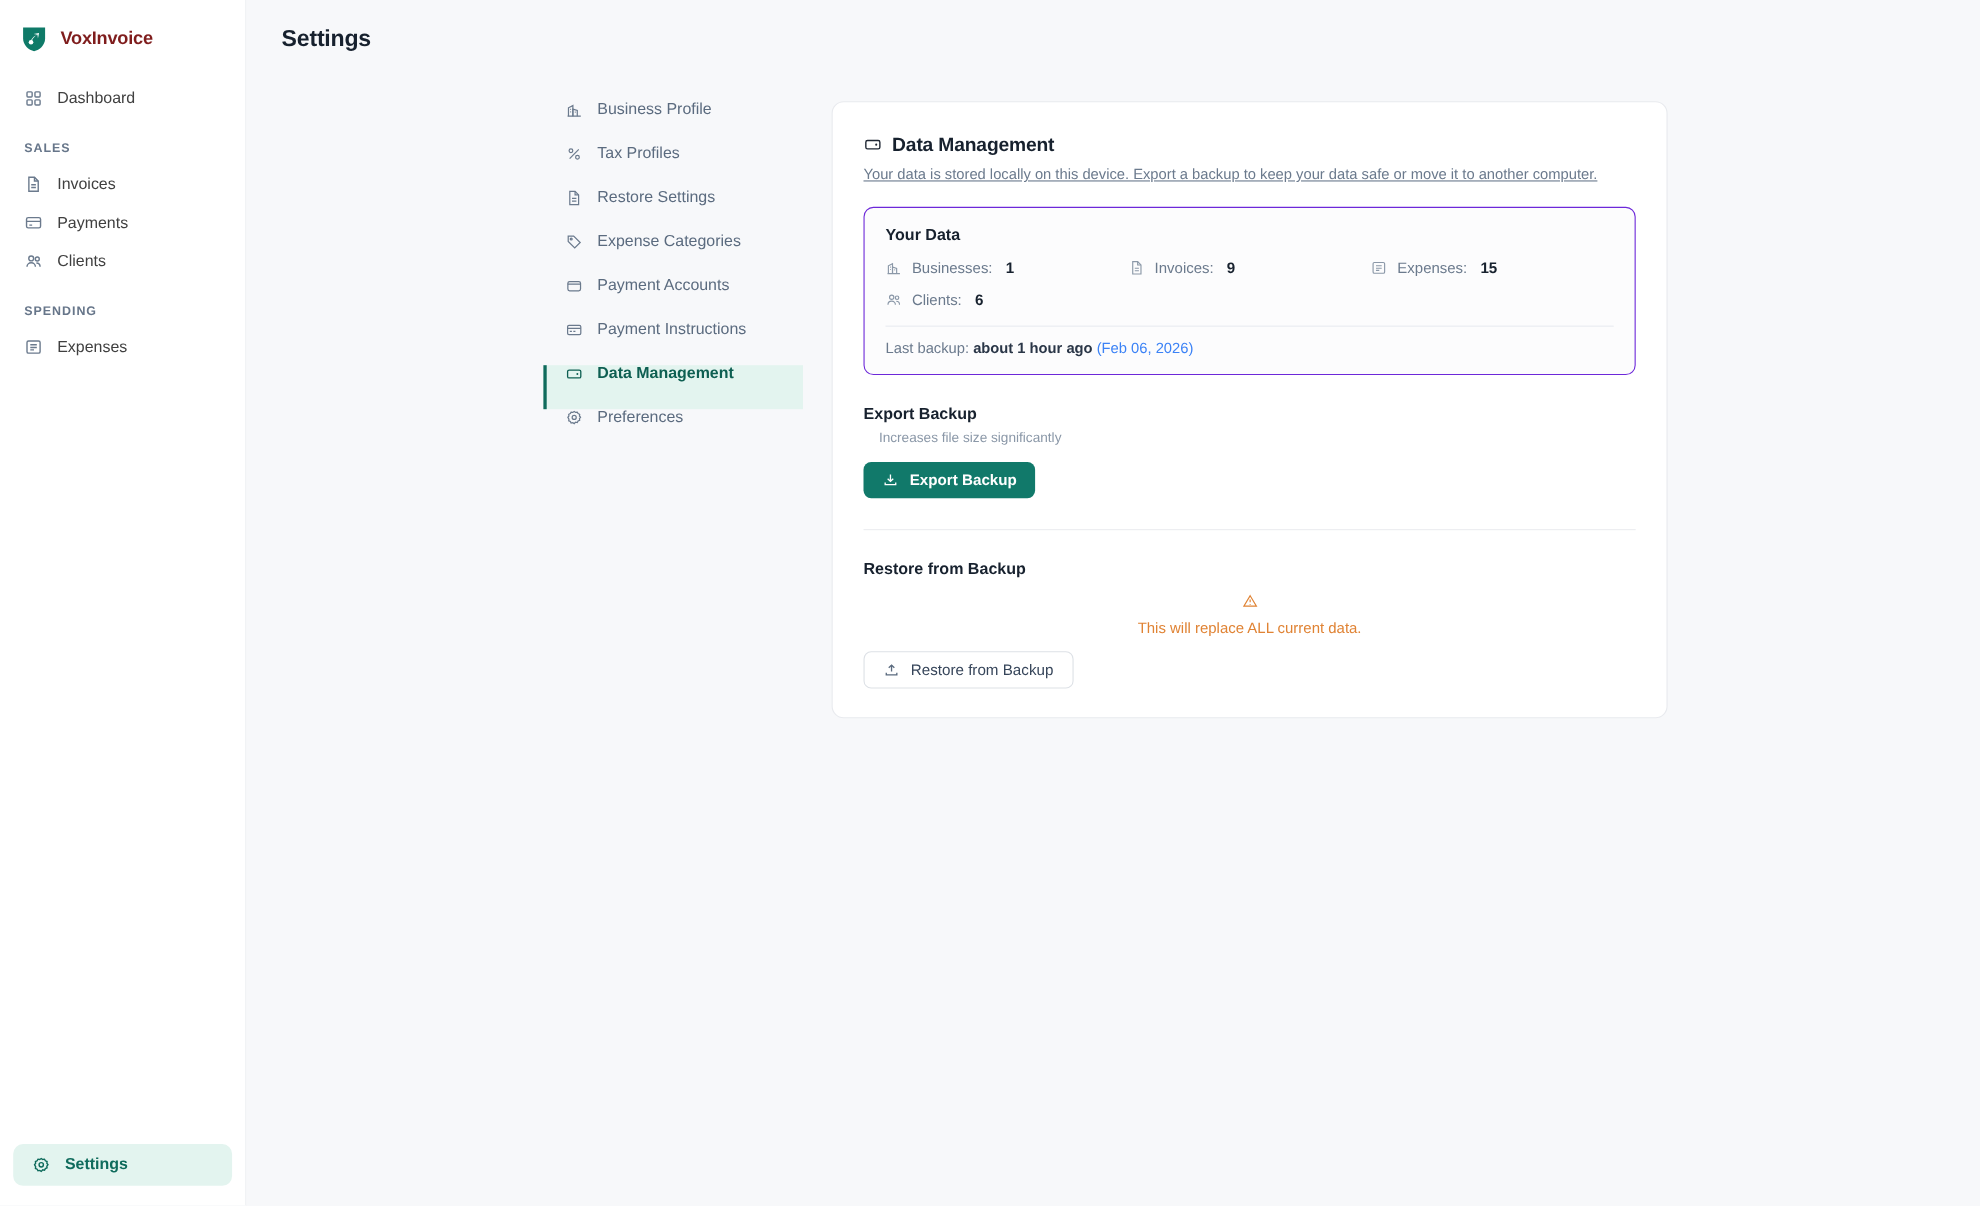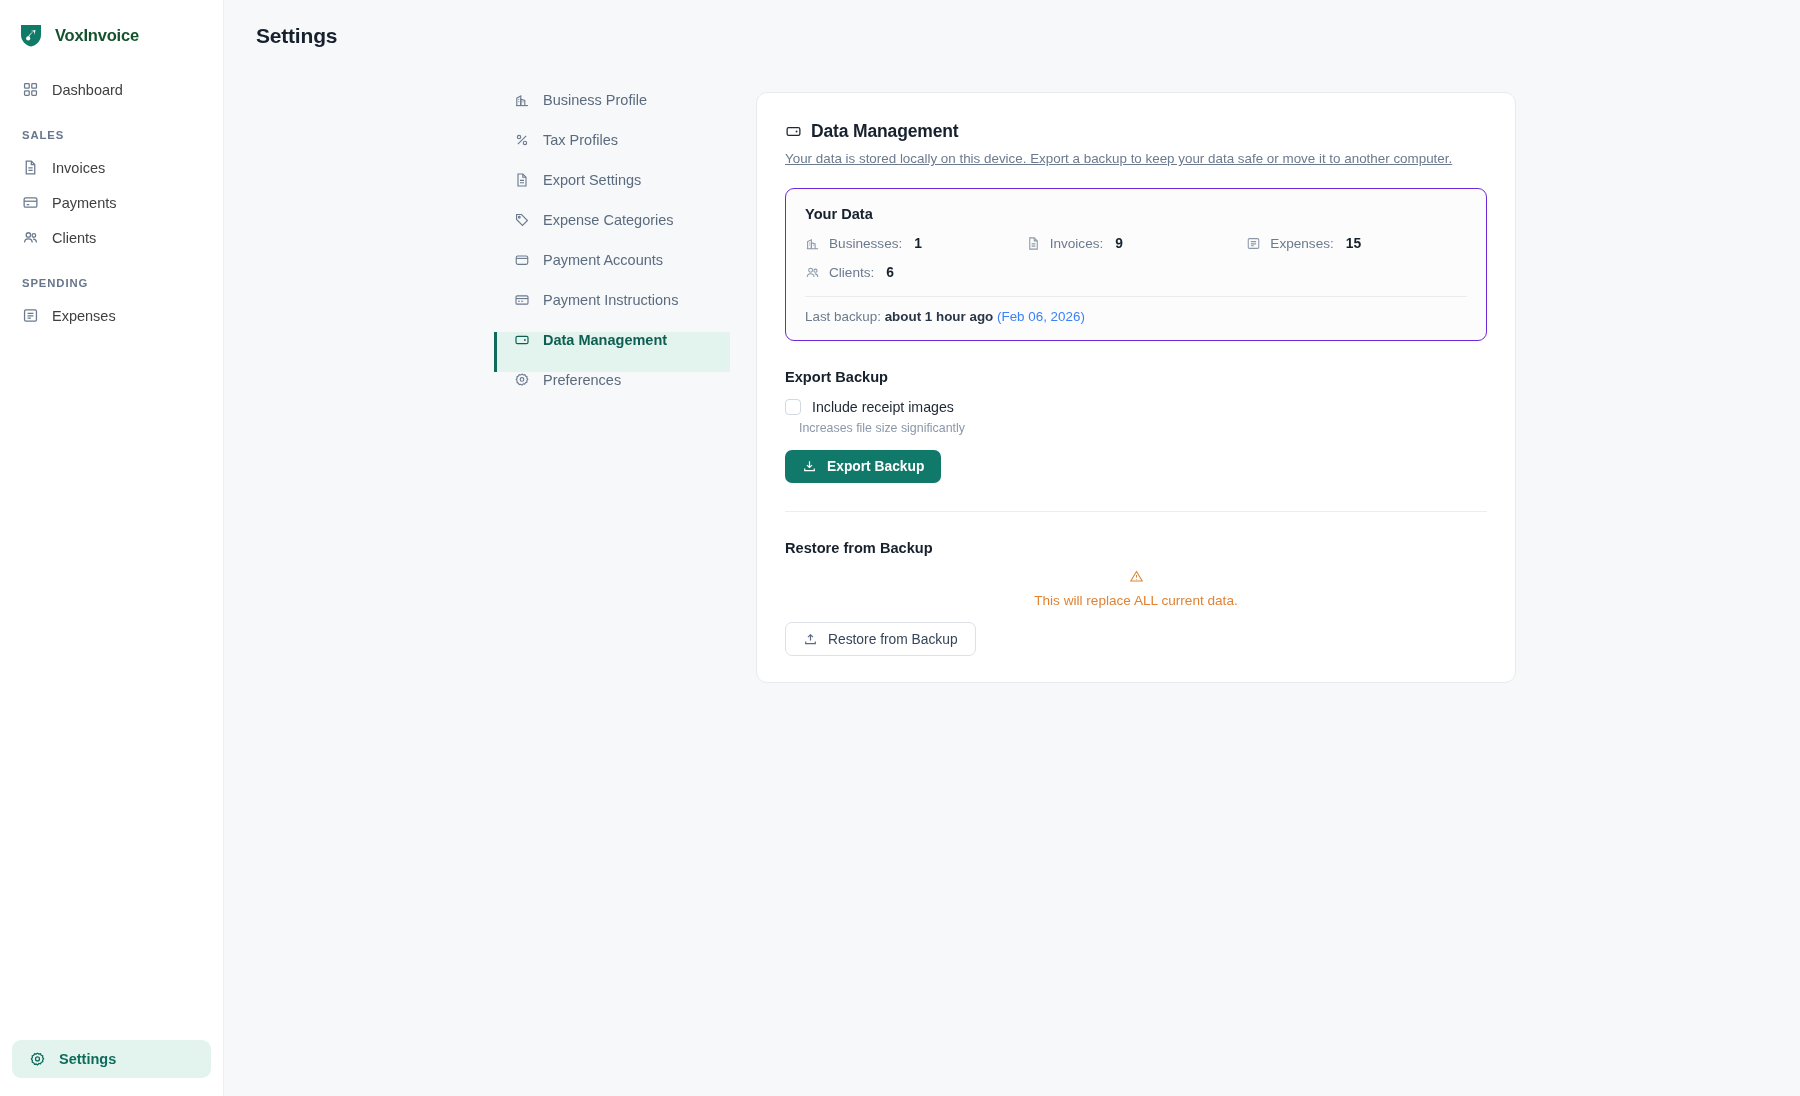--- a/index.html
+++ b/index.html
@@ -45,21 +45,21 @@
   .brand-logo {
     width: 26px;
     height: 26px;
     display: block;
     flex: 0 0 26px;
   }
   .brand-name {
     font-size: 16.5px;
     font-weight: bold;
     letter-spacing: -0.2px;
-    color: #14532d;
+    color: #7f1d1d;
   }
 
   .nav {
     margin-top: 20px;
     display: flex;
     flex-direction: column;
   }
 
   .nav-item {
     display: flex;
@@ -415,21 +415,21 @@
           </svg>
           <span>Tax Profiles</span>
         </div>
 
         <div class="snav-item">
           <svg viewBox="0 0 20 20" fill="none" stroke="#6b7a8d" stroke-width="1.4">
             <path d="M5 2.5h6l4 4v11H5z"></path>
             <path d="M11 2.5v4h4"></path>
             <path d="M7.5 10.5h5M7.5 13.5h5"></path>
           </svg>
-          <span>Export Settings</span>
+          <span>Restore Settings</span>
         </div>
 
         <div class="snav-item">
           <svg viewBox="0 0 20 20" fill="none" stroke="#6b7a8d" stroke-width="1.4">
             <path d="M3.2 3.2h6.2l7.4 7.4-6.2 6.2-7.4-7.4z"></path>
             <circle cx="6.6" cy="6.6" r="1.1"></circle>
           </svg>
           <span>Expense Categories</span>
         </div>
 
@@ -533,24 +533,20 @@
           <div class="last-backup">
             <span>Last backup:</span>
             <span class="strong">about 1 hour ago</span>
             <span class="muted">(Feb 06, 2026)</span>
           </div>
         </div>
 
         
         <h2 class="section-title">Export Backup</h2>
 
-        <div class="checkbox-row">
-          <span class="checkbox"></span>
-          <span class="checkbox-label">Include receipt images</span>
-        </div>
         <div class="checkbox-hint">Increases file size significantly</div>
 
         <button class="btn btn-primary">
           <svg viewBox="0 0 20 20" fill="none" stroke="#ffffff" stroke-width="1.6">
             <path d="M10 3v7.8"></path>
             <path d="M6.6 8.2L10 11.4l3.4-3.2"></path>
             <path d="M3.6 12.8v2.6h12.8v-2.6"></path>
           </svg>
           <span>Export Backup</span>
         </button>

